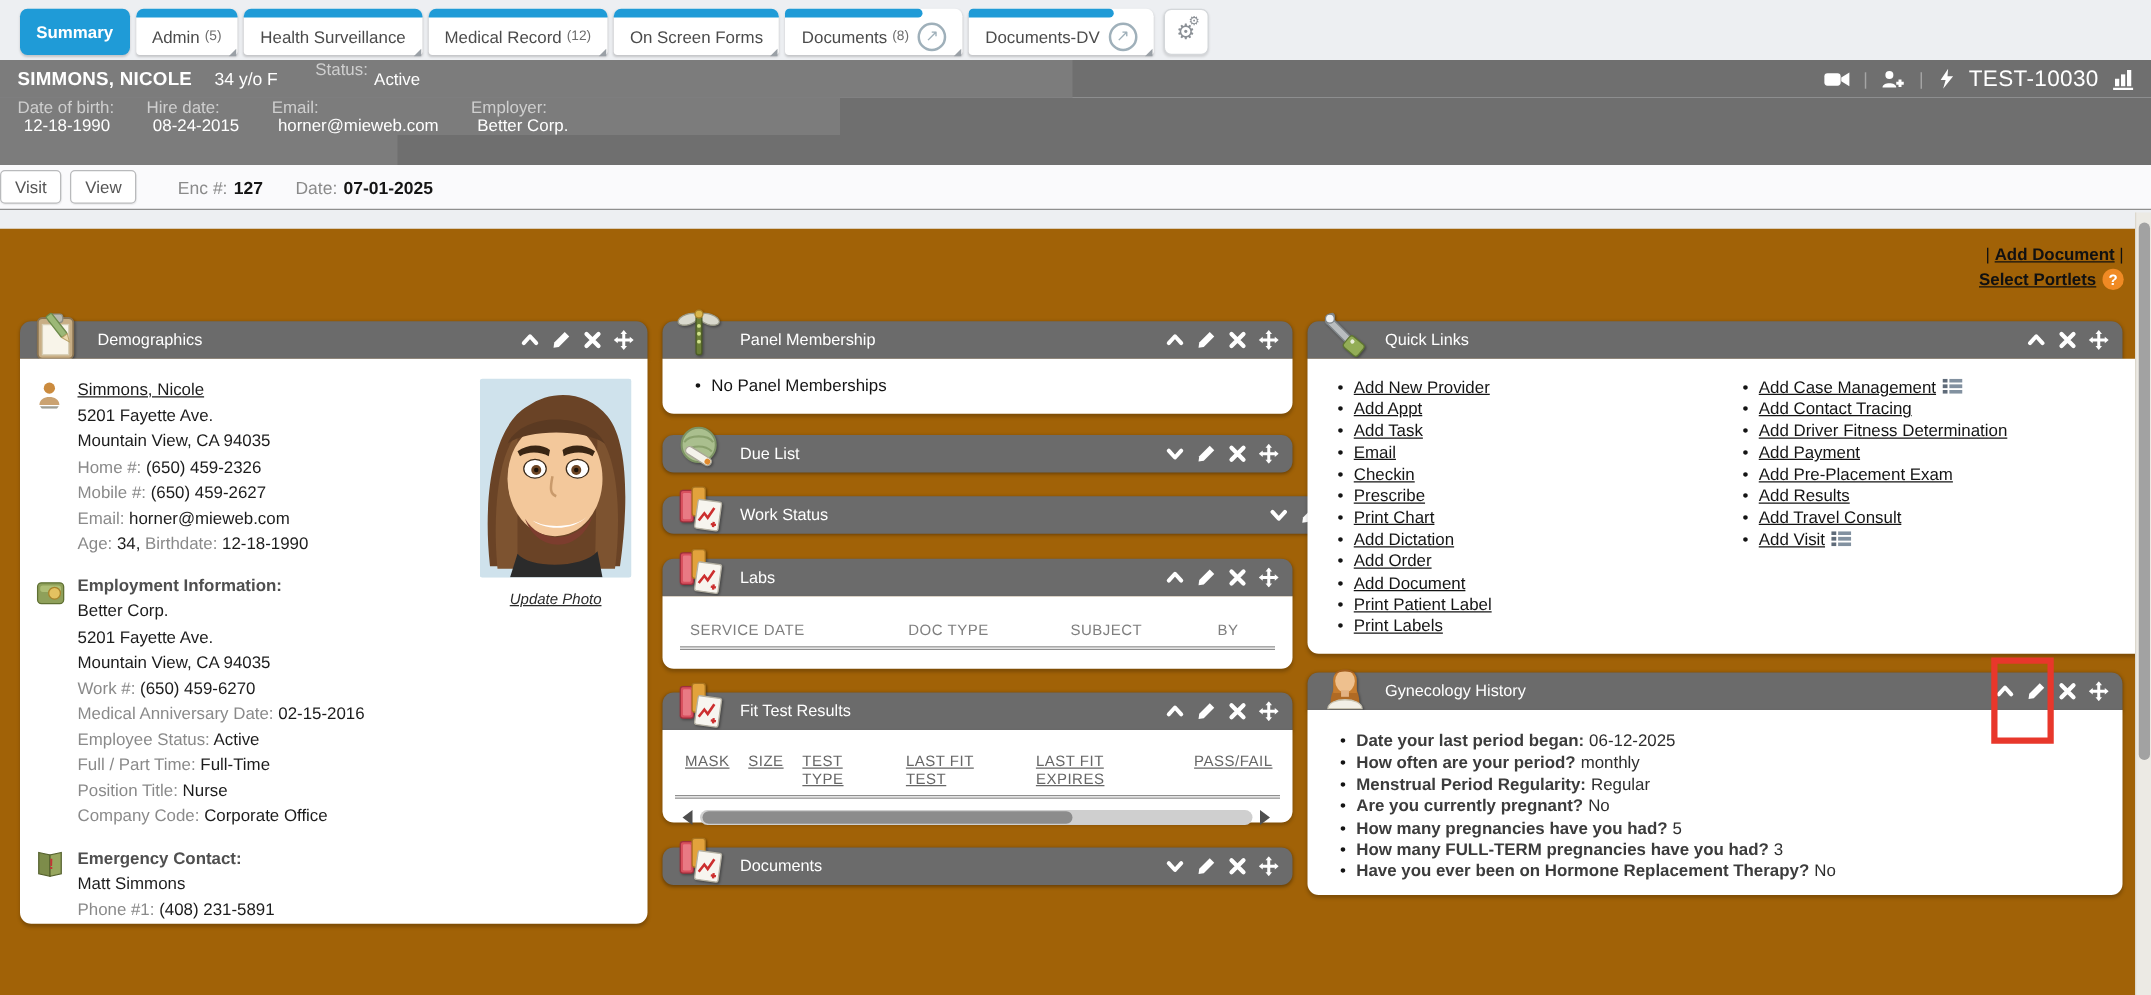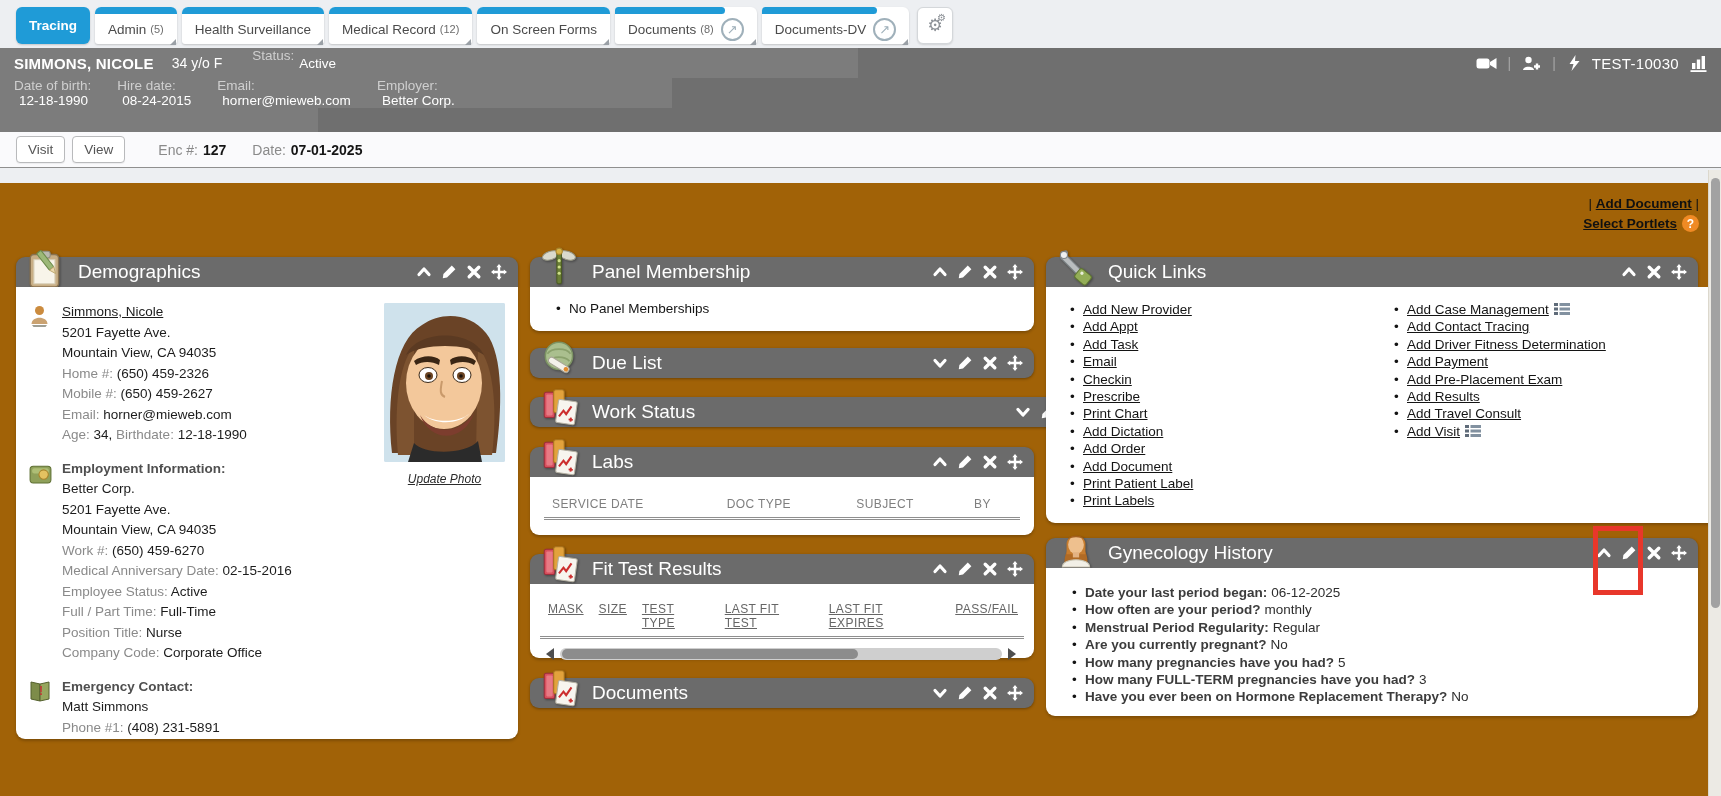--- a/index.html
+++ b/index.html
@@ -42,46 +42,46 @@
   .bar1 .row, .bar2 .row { position:relative; display:flex; align-items:center; height:100%;
                            padding:0 14px; gap:0; }
   .pname { font-weight:bold; font-size:15px; letter-spacing:.2px; }
   .page-sex { font-size:14px; margin-left:18px; }
   .plabel { color:#cfcfcf; font-size:13.5px; }
   .pvalue { color:#fff; font-size:13.5px; margin-left:5px; }
   .bar1 .status { margin-left:30px; }
   .bar2 .fld { margin-right:26px; display:flex;flex-direction:column; }
   .bar-right { position:absolute; right:14px; top:0; height:30px; display:flex; align-items:center; gap:11px; color:#fff; }
   .bar-right .sep { color:#a5a5a5; font-size:14px; }
-  .pid { font-size:15px; letter-spacing:.3px; }
+  .pid { font-size:18px; letter-spacing:.3px; }
 
   
   .encbar { position:absolute; top:132px; left:0; width:100%; height:36px; background:#fafafc;
-            display:flex; align-items:center; padding-left:16px; border-bottom:1px solid #8f8f8f; }
+            display:flex; align-items:center; padding-left:0; border-bottom:1px solid #8f8f8f; }
   .btn { background:#fff; border:1px solid #b9babc; border-radius:4px; color:#555;
          font-size:13.5px; padding:5px 11px; margin-right:7px; cursor:pointer;
          box-shadow:0 1px 1px rgba(0,0,0,.06); }
   .enc-fld { margin-left:26px; font-size:14px; }
   .enc-fld .lab { color:#8a8a8a; }
   .enc-fld .val { color:#151515; font-weight:600; margin-left:5px; }
 
   
   .content { position:absolute; top:183px; left:0; width:100%; height:627px; background:#a16207; }
   .top-links { position:absolute; top:13px; right:22px; text-align:right; font-size:13.5px; color:#111; }
   .top-links a { color:#111; text-decoration:underline; font-weight:600; cursor:pointer; }
   .top-links .pipe { font-weight:400; }
   .top-links .row2 { margin-top:4px; display:flex; align-items:center; justify-content:flex-end; gap:5px; }
   .help-circle { width:17px; height:17px; border-radius:50%; background:#f08a24; color:#fff;
                  font-size:12px; font-weight:bold; display:flex; align-items:center; justify-content:center; cursor:pointer; }
 
   
   .phead { position:absolute; height:30px; background:#6b6b6b; border-radius:9px;
            box-shadow:0 1px 3px rgba(0,0,0,.35); color:#fff; }
   .phead.open { border-radius:9px 9px 0 0; }
-  .phead .ptitle { position:absolute; left:62px; top:0; line-height:30px; font-size:19px; }
+  .phead .ptitle { position:absolute; left:62px; top:0; line-height:30px; font-size:13px; }
   .phead .picon { position:absolute; left:9px; top:-11px; width:42px; height:42px;
                   filter:drop-shadow(1px 1px 1px rgba(0,0,0,.35)); }
   .pctrl { position:absolute; right:11px; top:0; height:30px; display:flex; align-items:center; gap:9px; }
   .pctrl .ic { width:16px; height:16px; color:#fff; cursor:pointer; }
   .pbody { position:absolute; background:#fff; border-radius:0 0 9px 9px;
            box-shadow:0 2px 3px rgba(0,0,0,.22); }
 
   
   .demo-body { font-size:13.5px; color:#1c1c1c; padding:15px 14px 0 12px; line-height:20.5px; }
   .dgroup { display:flex; margin-bottom:13px; }
@@ -246,21 +246,21 @@
     <g id="sym-alertbook-sm">
       <path d="M3 3 L12 5 L12 22 L3 20 Z" fill="#7d8c4a" stroke="#55612e"></path>
       <path d="M21 3 L12 5 L12 22 L21 20 Z" fill="#97a65e" stroke="#55612e"></path>
       <text x="13" y="16" font-size="12" font-weight="bold" fill="#c23434" text-anchor="middle">!</text>
     </g>
   </defs>
 </svg>
 
 <div class="tabbar">
   <div class="tab active">
-    <span>Tracing</span>
+    <span>Summary</span>
   </div>
   <div class="tab">
     <span>Admin</span>
     <span class="count">(5)</span>
   </div>
   <div class="tab">
     <span>Health Surveillance</span>
   </div>
   <div class="tab">
     <span>Medical Record</span>

